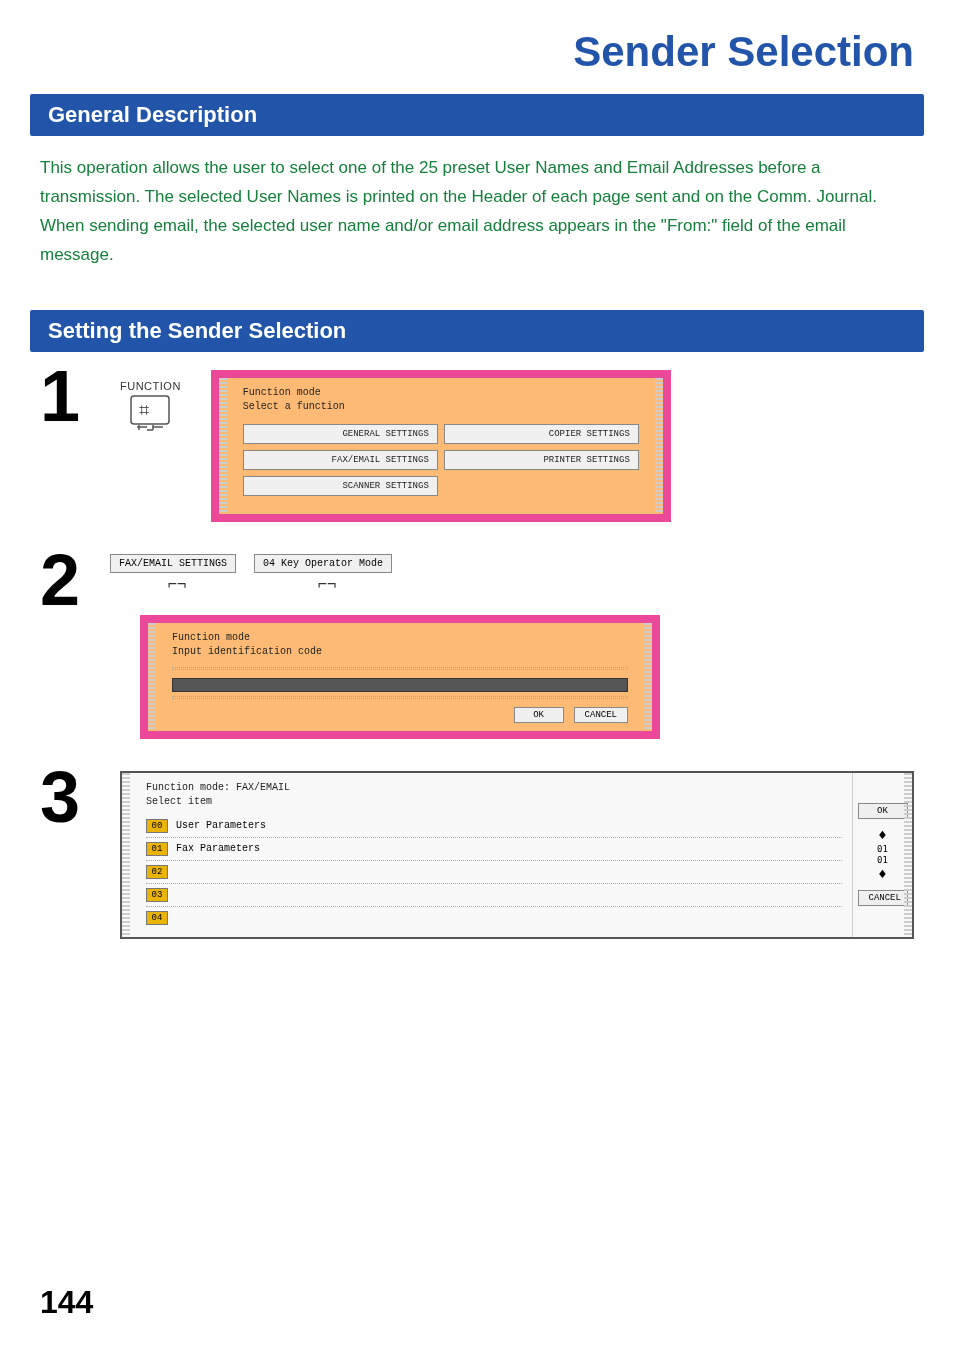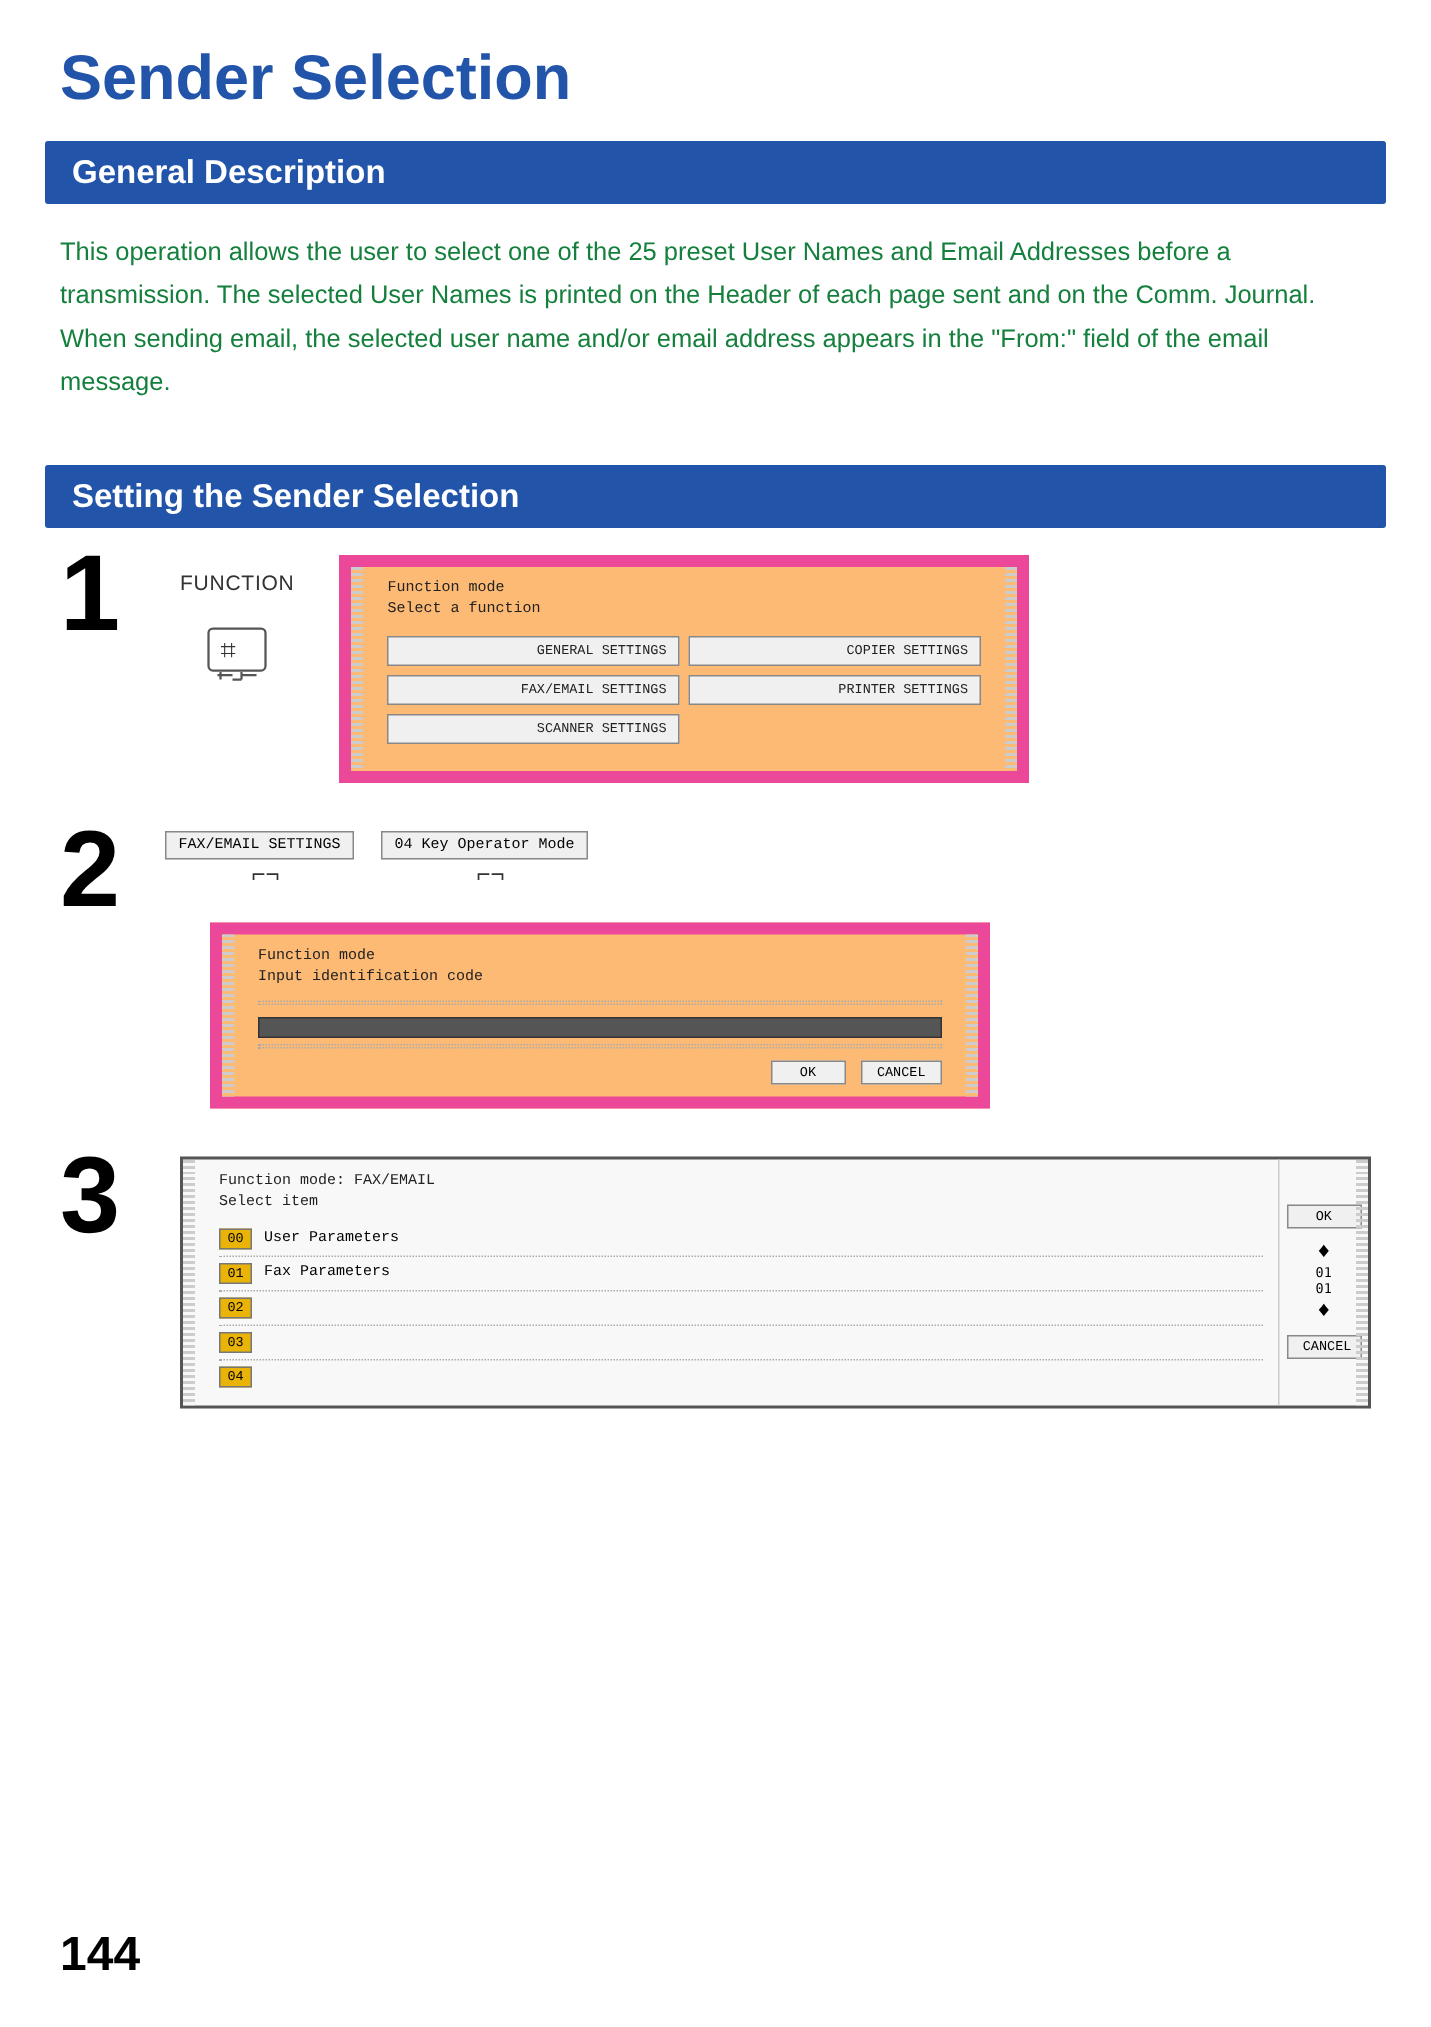--- a/index.html
+++ b/index.html
@@ -11,20 +11,21 @@
       color: #000;
       position: relative;
     }
 
     .page-title {
       font-size: 42px;
       font-weight: bold;
       color: #2255aa;
       padding: 28px 40px 18px 40px;
       display: block;
+      text-align: right;
     }
 
     .section-header {
       background: #2255aa;
       color: #fff;
       font-size: 22px;
       font-weight: bold;
       padding: 8px 18px;
       margin: 0 30px 18px 30px;
       border-radius: 2px;
@@ -76,24 +77,24 @@
       display: flex;
       flex-direction: column;
       align-items: center;
       font-size: 10px;
       color: #333;
       margin-top: 10px;
       margin-left: 10px;
     }
 
     .function-label {
-      font-size: 14px;
+      font-size: 11px;
       letter-spacing: 0.5px;
       color: #333;
-      margin-bottom: 21px;
+      margin-bottom: 2px;
     }
 
     .key-icon {
       position: relative;
       display: inline-block;
     }
 
     .key-icon svg {
       width: 42px;
       height: 38px;

